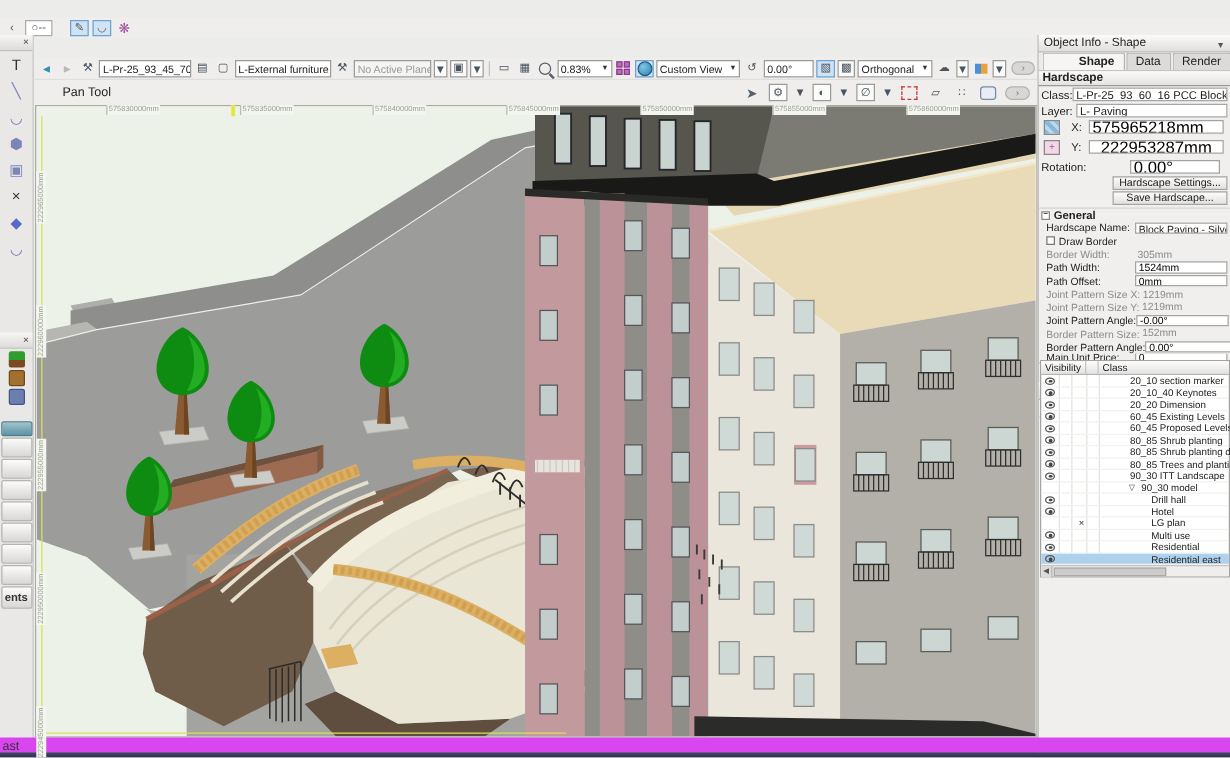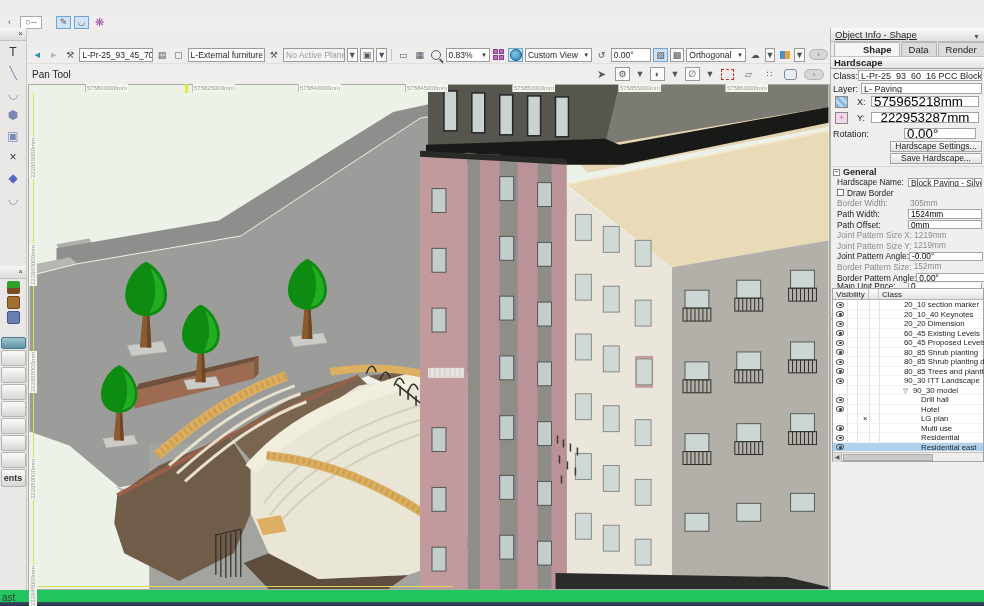--- a/index.html
+++ b/index.html
@@ -56,21 +56,21 @@
   .rulerH { position:absolute; left:28px; top:84px; width:802px; height:9px; background:rgba(243,246,238,0.0); z-index:5; }
   .rulerH span { position:absolute; top:0; font-size:6px; color:#9aa096; background:#f3f6ee; border-left:1px solid #b9bcb2; padding:0 1px; line-height:8px; }
   .rulerH .cursor { position:absolute; left:157px; top:0; width:3px; height:9px; background:#e7e73a; border:none; padding:0; }
   .rulerV { position:absolute; left:28px; top:93px; width:9px; height:497px; z-index:5; }
   .rulerV span { position:absolute; left:1px; font-size:6px; color:#9aa096; background:#f3f6ee; padding:0 1px; line-height:8px; transform:rotate(-90deg); transform-origin:0 0; }
   .pageline-v { position:absolute; left:33px; top:93px; width:1px; height:497px; background:#d9de5e; z-index:4; }
   .pageline-h { position:absolute; left:33px; top:671px; width:420px; height:1px; background:#d9de5e; z-index:4; top:586px; }
 
   
   .rpanel { position:absolute; left:830px; top:28px; width:154px; height:578px; background:#f0efee; border-left:1px solid #b5b4b3; font-size:9px; }
-  .phead { height:14px; background:linear-gradient(#fcfbfa,#dededd); border-bottom:1px solid #bbbab9; font-size:9.5px; line-height:14px; padding-left:4px; color:#222; position:relative;text-decoration:underline; }
+  .phead { height:14px; background:linear-gradient(#fcfbfa,#dededd); border-bottom:1px solid #bbbab9; font-size:9.5px; line-height:14px; padding-left:4px; color:#222; position:relative; }
   .phead .caret { position:absolute; right:4px; top:2px; font-size:7px; color:#555; }
   .oitabs { height:15px; display:flex; align-items:flex-end; border-bottom:1px solid #c5c4c3; background:#eceebe0; padding-left:3px; background:#ecebea; }
   .oitab { padding:1px 7px; font-size:9.5px; border:1px solid #b5b4b3; border-bottom:none; border-radius:2px 2px 0 0; margin-right:1px; background:#dcdbda; }
   .oitab.active { background:#f6f5f4; font-weight:bold;padding-left:28px; }
   .hsbar { height:12px; border-bottom:1px solid #9b9a99; background:linear-gradient(#fafaf9,#e4e3e2); font-weight:bold; font-size:9.5px; line-height:12px; padding-left:3px; }
   .frow { position:relative; height:13px; display:flex; align-items:center; padding:0 2px; }
   .flab { color:#222; white-space:nowrap; }
   .fval { margin-left:auto; background:#fff; border:1px solid #a5a4a3; height:11px; line-height:10px; padding:0 2px; white-space:nowrap; overflow:hidden; }
   .fval.plain { background:none; border:none; color:#8a8a89; }
   .dis .flab { color:#8a8a89; }
@@ -96,21 +96,21 @@
   .eye::after { content:""; position:absolute; left:2px; top:1px; width:2.5px; height:2.5px; border-radius:50%; background:#444; }
   .cx { position:absolute; left:30px; top:0; font-size:7.5px; color:#222; }
   .cexp { position:absolute; left:70px; top:0; font-size:6.5px; color:#444; }
   .cname { position:absolute; top:0; white-space:nowrap; }
   .vline { position:absolute; top:0; bottom:0; width:1px; background:#e4e3e2; }
   .hscroll { height:9px; background:#efeeed; border-top:1px solid #c5c4c3; display:flex; align-items:center; }
   .hscroll .larr { width:9px; height:9px; background:#dcdbda; border-right:1px solid #b5b4b3; font-size:6px; text-align:center; line-height:9px; color:#555; }
   .hscroll .thumb { width:90px; height:7px; background:#cccbca; border:1px solid #aaa9a8; margin-left:1px; }
 
   
-  .bottombar { position:absolute; left:0; top:590px; width:984px; height:16px; background:#22c55e; }
+  .bottombar { position:absolute; left:0; top:590px; width:984px; height:16px; background:#d946ef; }
   .bottombar .txt { position:absolute; left:2px; top:2px; font-size:10px; color:#333; }
   .bottomedge { position:absolute; left:0; top:602px; width:984px; height:4px; background:linear-gradient(#3c4c60,#273548); }
 </style>
 </head>
 <body>
 
 <div id="app">
 
 
   <div class="quickbar">
@@ -182,21 +182,21 @@
     <span class="ibtn framed" style="width:11px">▼</span>
     <span class="ibtn">
         <span style="display:inline-block;width:10px;height:8px;background:linear-gradient(90deg,#4a90d9 50%,#e8a33d 50%)"></span>
       </span>
     <span class="ibtn framed" style="width:11px">▼</span>
     <span style="margin-left:auto"></span>
     <span class="pill">›</span>
   </div>
 
   <div class="modebar">
-    <span style="padding-left:4px;font-size:10px;color:#222">Pan Tool</span>
+    <span style="padding-left:22px;font-size:10px;color:#222">Pan Tool</span>
     <span style="margin-left:auto;display:flex;align-items:center;gap:6px;padding-right:6px">
       <span class="ibtn" style="font-size:11px;color:#55606a">➤</span>
       <span class="ibtn framed">⚙</span>
         <span class="ibtn" style="width:8px">▼</span>
       <span class="ibtn framed">◐</span>
         <span class="ibtn" style="width:8px">▼</span>
       <span class="ibtn framed">∅</span>
         <span class="ibtn" style="width:8px">▼</span>
       <span class="ibtn">
           <span class="reddash"></span>

